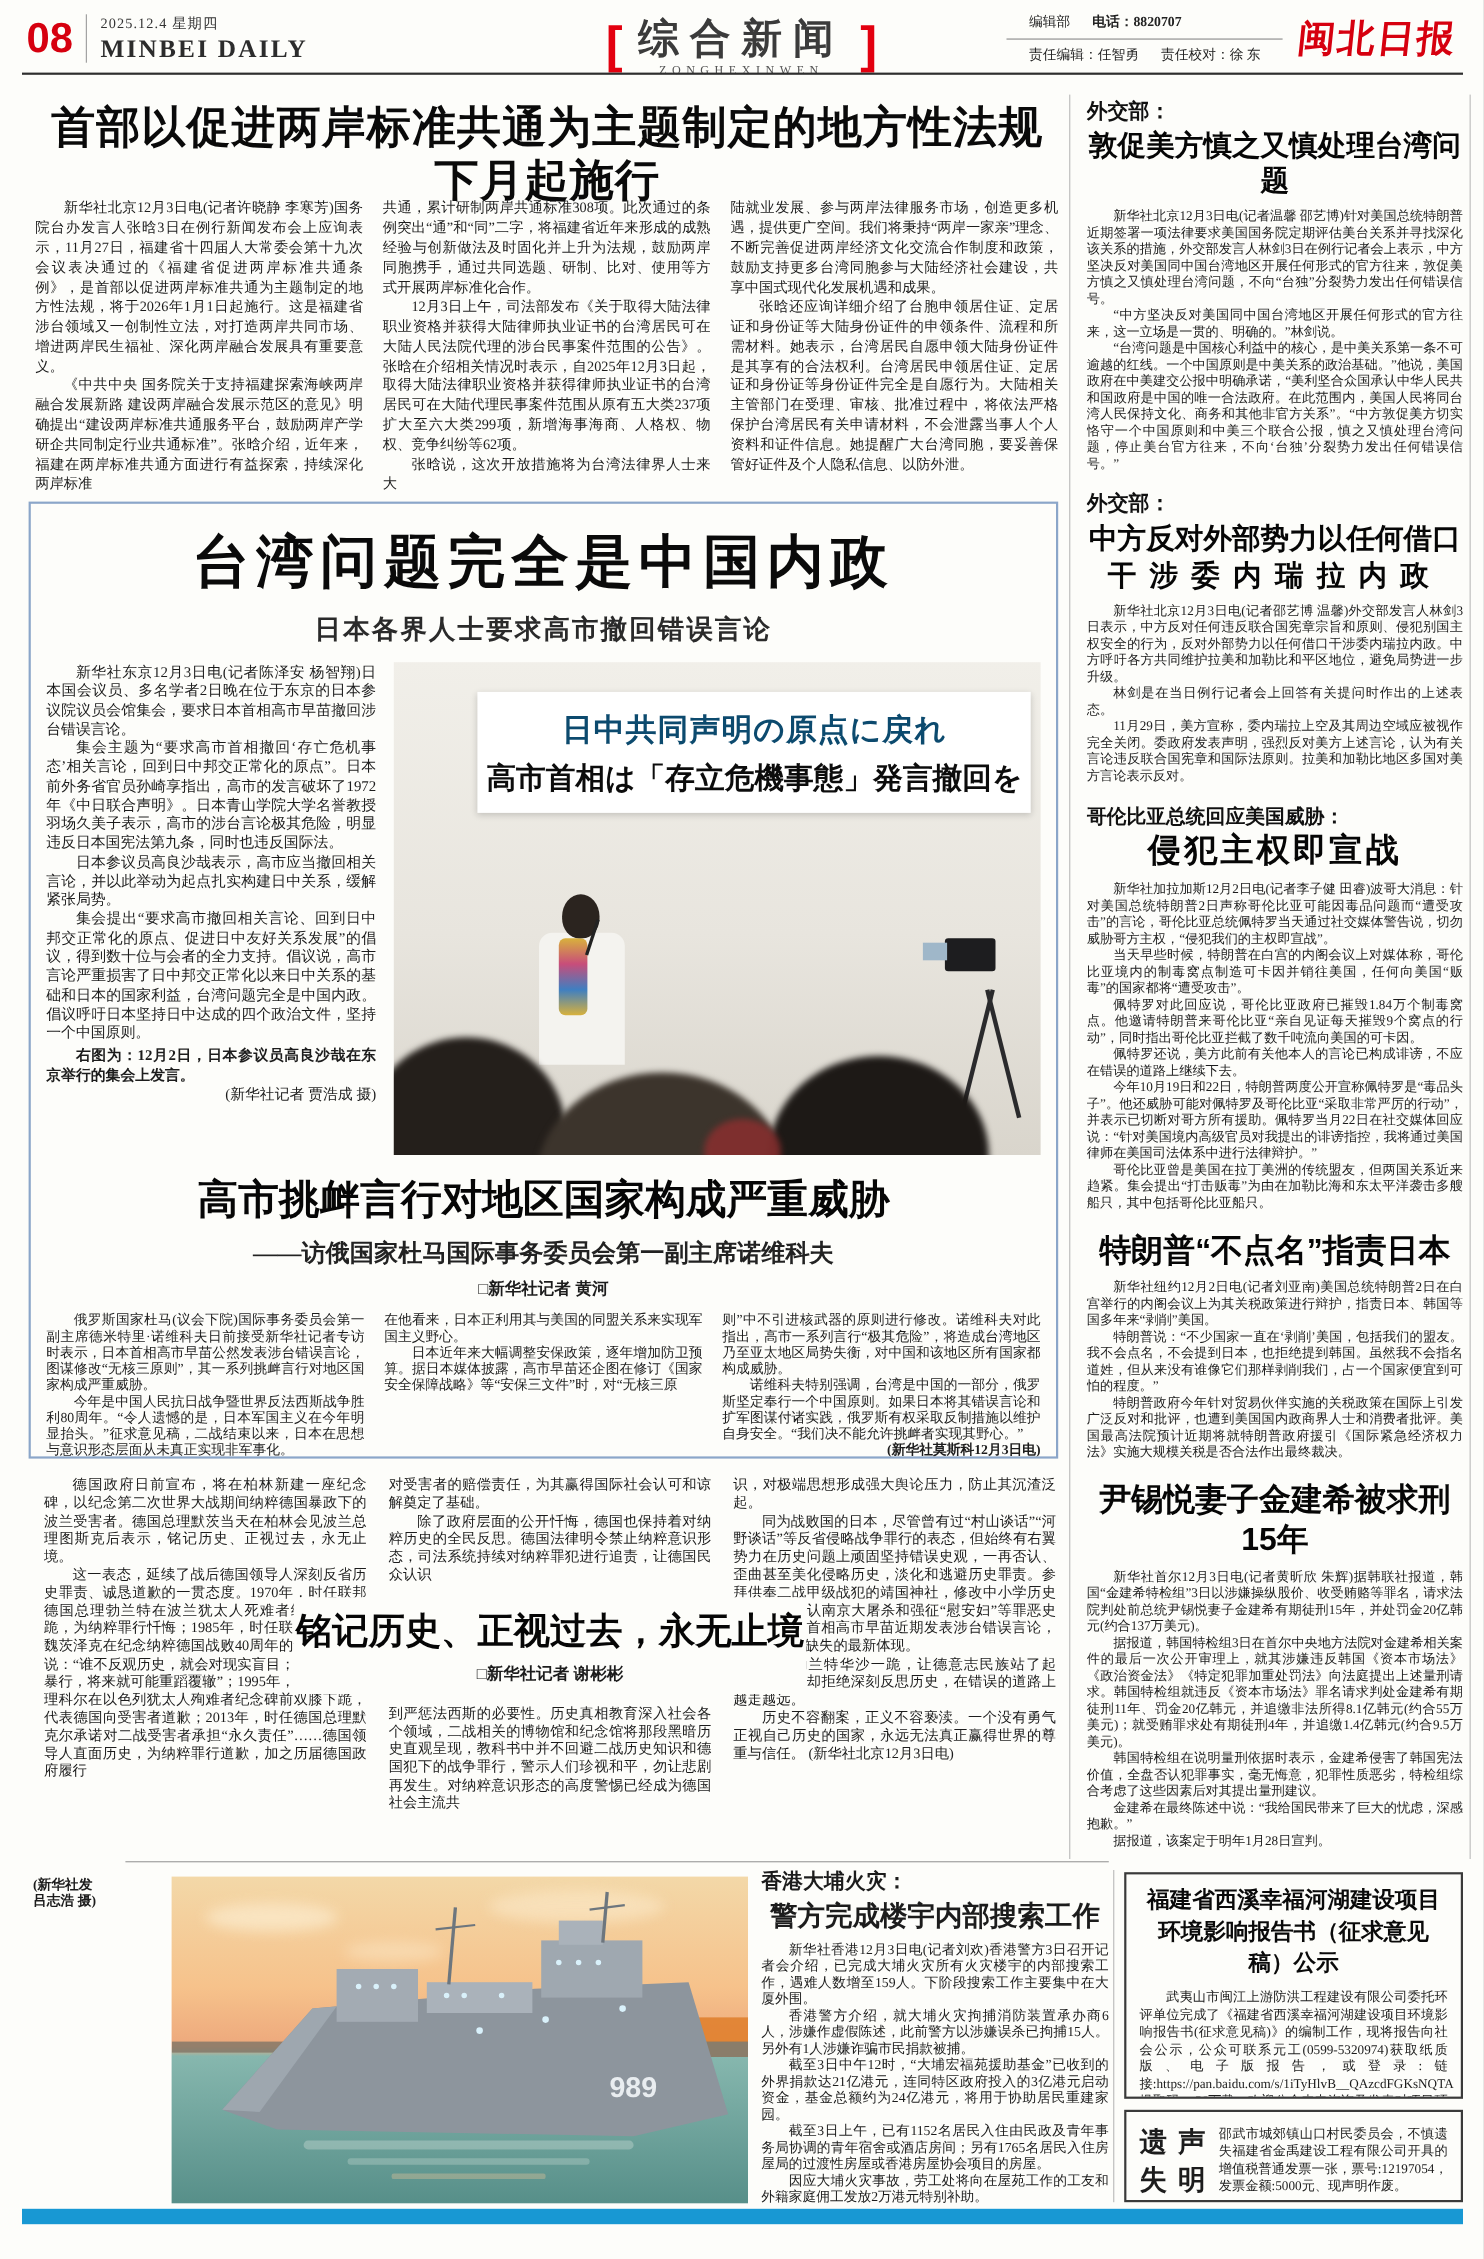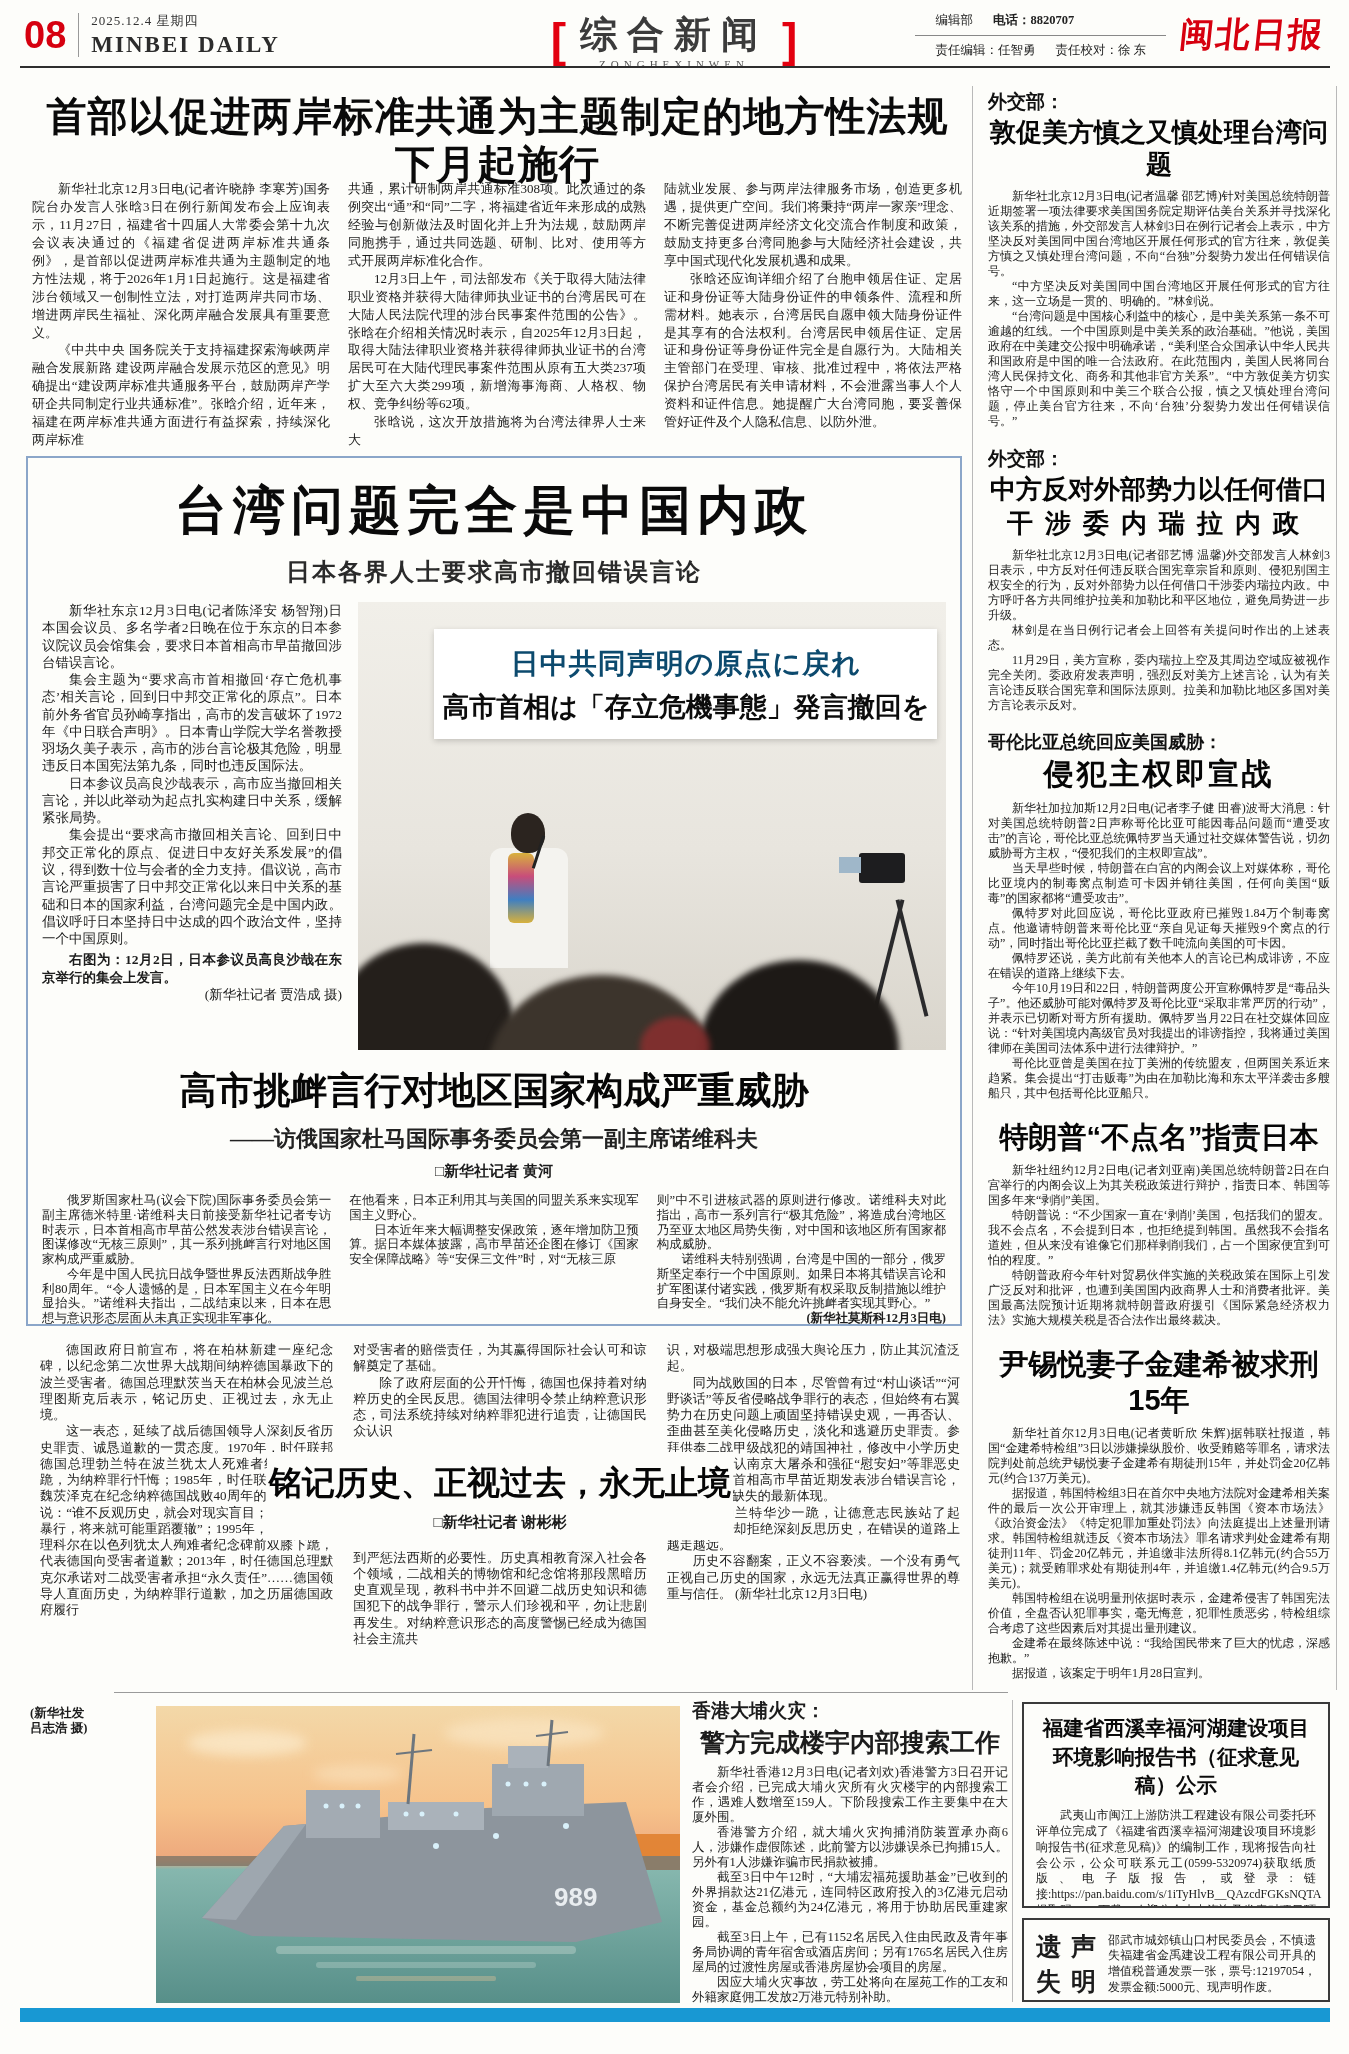--- a/index.html
+++ b/index.html
@@ -252,21 +252,21 @@
       </div>
     </div>
 
     <div>
       <div class="tk-title">高市挑衅言行对地区国家构成严重威胁</div>
       <div class="tk-sub">——访俄国家杜马国际事务委员会第一副主席诺维科夫</div>
       <div class="tk-byline">□新华社记者 黄河</div>
       <div class="tk-cols">
         <div class="paras">
             <p>俄罗斯国家杜马(议会下院)国际事务委员会第一副主席德米特里·诺维科夫日前接受新华社记者专访时表示，日本首相高市早苗公然发表涉台错误言论，图谋修改“无核三原则”，其一系列挑衅言行对地区国家构成严重威胁。</p>
-            <p>今年是中国人民抗日战争暨世界反法西斯战争胜利80周年。“令人遗憾的是，日本军国主义在今年明显抬头。”诺维科夫指出，二战结束以来，日本在思想与意识形态层面从未真正实现非军事化。</p>
+            <p>今年是中国人民抗日战争暨世界反法西斯战争胜利80周年。“令人遗憾的是，日本军国主义在今年明显抬头。”征求意见稿，二战结束以来，日本在思想与意识形态层面从未真正实现非军事化。</p>
           </div>
         <div class="paras cont">
             <p>在他看来，日本正利用其与美国的同盟关系来实现军国主义野心。</p>
             <p>日本近年来大幅调整安保政策，逐年增加防卫预算。据日本媒体披露，高市早苗还企图在修订《国家安全保障战略》等“安保三文件”时，对“无核三原</p>
           </div>
         <div>
           <div class="paras cont">
               <p>则”中不引进核武器的原则进行修改。诺维科夫对此指出，高市一系列言行“极其危险”，将造成台湾地区乃至亚太地区局势失衡，对中国和该地区所有国家都构成威胁。</p>
               <p>诺维科夫特别强调，台湾是中国的一部分，俄罗斯坚定奉行一个中国原则。如果日本将其错误言论和扩军图谋付诸实践，俄罗斯有权采取反制措施以维护自身安全。“我们决不能允许挑衅者实现其野心。”</p>
             </div>

